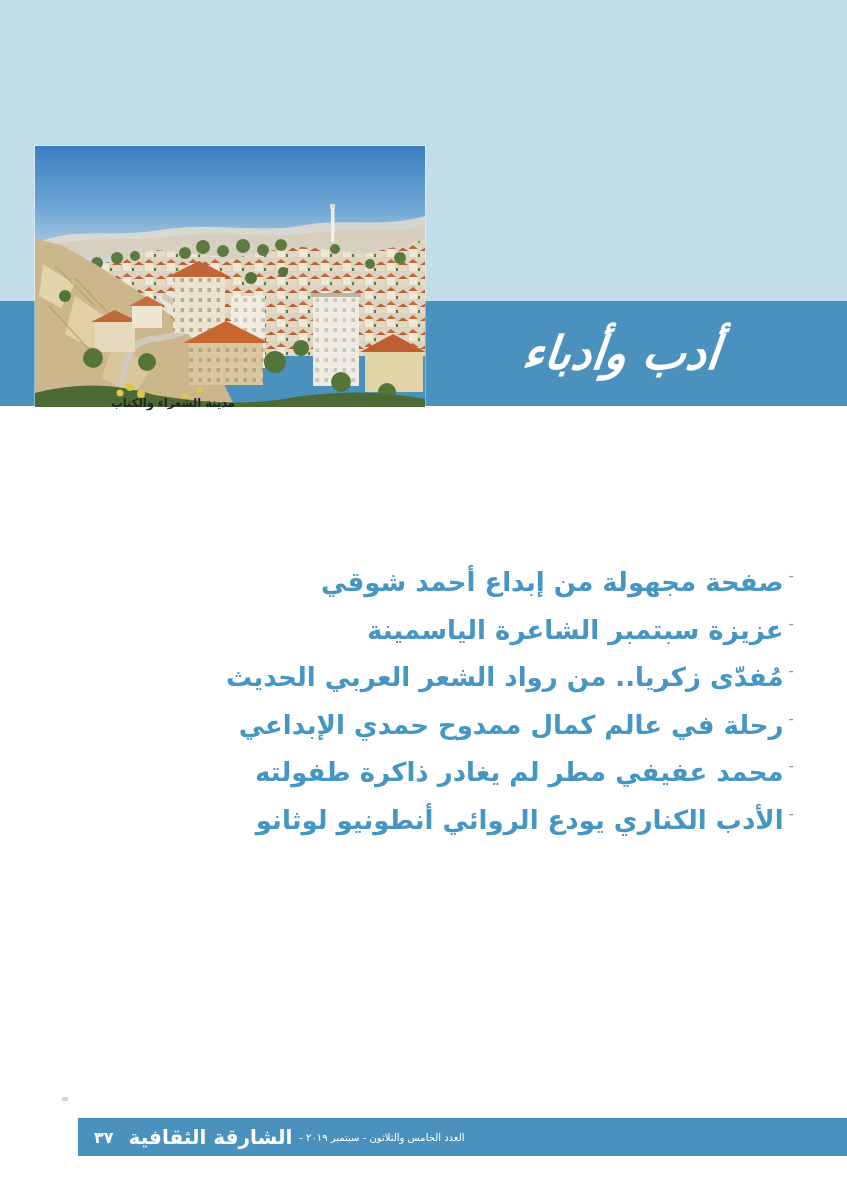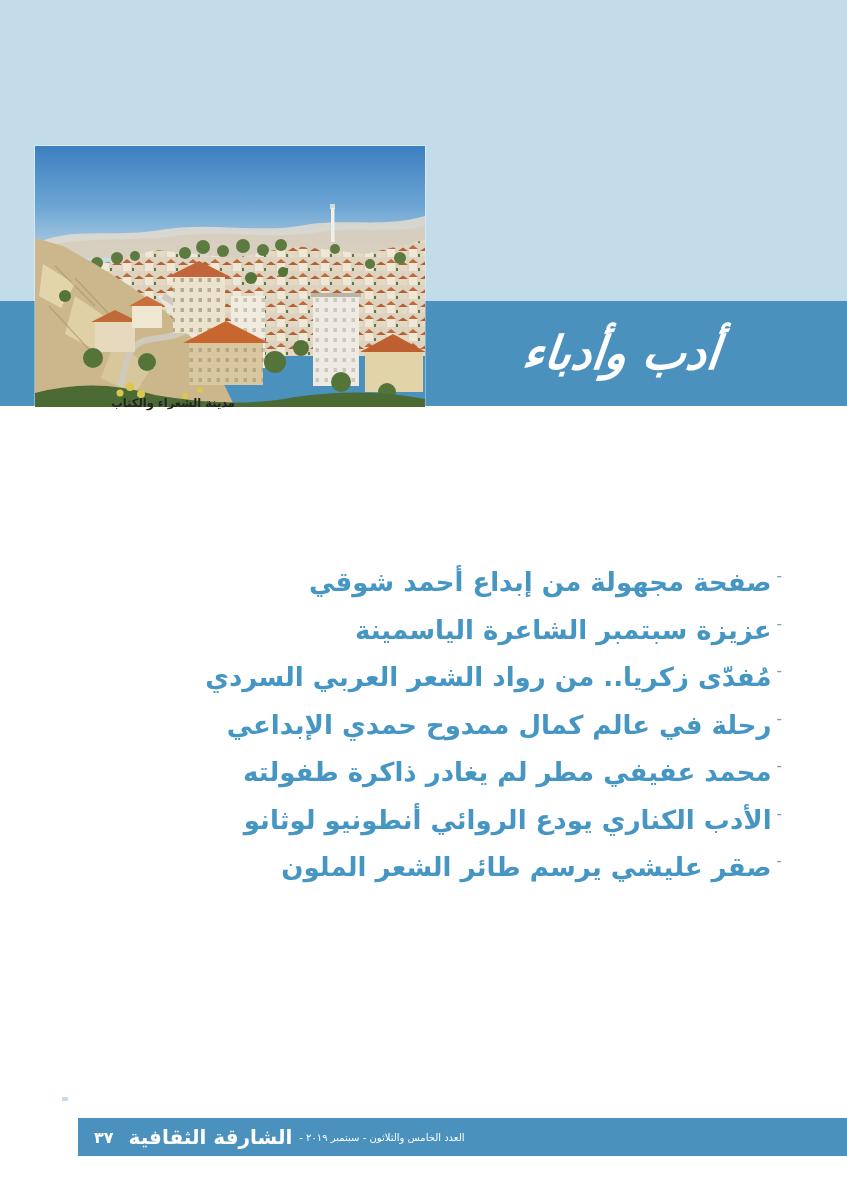--- a/index.html
+++ b/index.html
@@ -16,21 +16,21 @@
     text-align:center;line-height:70px;transform:skewX(-6deg);direction:rtl;}
 
   
   .photo{position:absolute;left:35px;top:146px;width:390px;height:261px;box-shadow:0 0 0 1px rgba(255,255,255,.35);}
   .photo svg{display:block;width:100%;height:100%;}
 
   .photo-caption{position:absolute;left:35px;top:396px;width:200px;direction:rtl;text-align:right;
     color:#23231f;font-size:11.5px;font-weight:bold;}
 
   
-  .toc{position:absolute;right:65px;left:90px;top:561px;direction:rtl;text-align:right;}
+  .toc{position:absolute;right:53px;left:90px;top:561px;direction:rtl;text-align:right;}
   .toc-item{line-height:43.5px;font-size:26px;font-weight:bold;color:#4596c3;white-space:nowrap;}
   .toc-item .tick{display:inline-block;color:#7e9aad;font-size:15px;font-weight:normal;
     position:relative;top:-10px;margin-left:5px;}
 
   
   .footer-tab{position:absolute;left:62px;top:1097px;width:6px;height:4px;background:#c2dcea;}
   .footer-band{position:absolute;left:78px;right:0;top:1118px;height:38px;background:#4a92bd;
     display:flex;flex-direction:row;direction:rtl;align-items:center;justify-content:flex-end;
     padding:0 0 0 16px;box-sizing:border-box;color:#ffffff;}
   .footer-issue{font-size:10px;letter-spacing:.2px;white-space:nowrap;}
@@ -148,25 +148,24 @@
           <circle cx="165" cy="244" r="3"></circle>
       </g>
     </svg>
   </div>
 
   <div class="photo-caption">مدينة الشعراء والكتاب</div>
 
   <div class="toc">
     <div class="toc-item"><span class="tick">-</span><span>صفحة مجهولة من إبداع أحمد شوقي</span></div>
     <div class="toc-item"><span class="tick">-</span><span>عزيزة سبتمبر الشاعرة الياسمينة</span></div>
-    <div class="toc-item"><span class="tick">-</span><span>مُفدّى زكريا.. من رواد الشعر العربي السردي</span></div>
+    <div class="toc-item"><span class="tick">-</span><span>مُفدّى زكريا.. من رواد الشعر العربي الحديث</span></div>
     <div class="toc-item"><span class="tick">-</span><span>رحلة في عالم كمال ممدوح حمدي الإبداعي</span></div>
     <div class="toc-item"><span class="tick">-</span><span>محمد عفيفي مطر لم يغادر ذاكرة طفولته</span></div>
     <div class="toc-item"><span class="tick">-</span><span>الأدب الكناري يودع الروائي أنطونيو لوثانو</span></div>
-    <div class="toc-item"><span class="tick">-</span><span>صقر عليشي يرسم طائر الشعر الملون</span></div>
   </div>
 
   <div class="footer-tab"></div>
   <div class="footer-band">
     <span class="footer-issue">العدد الخامس والثلاثون - سبتمبر ٢٠١٩ -</span>
     <span class="footer-logo">الشارقة الثقافية</span>
     <span class="footer-page">٣٧</span>
   </div>
 
 </div>

